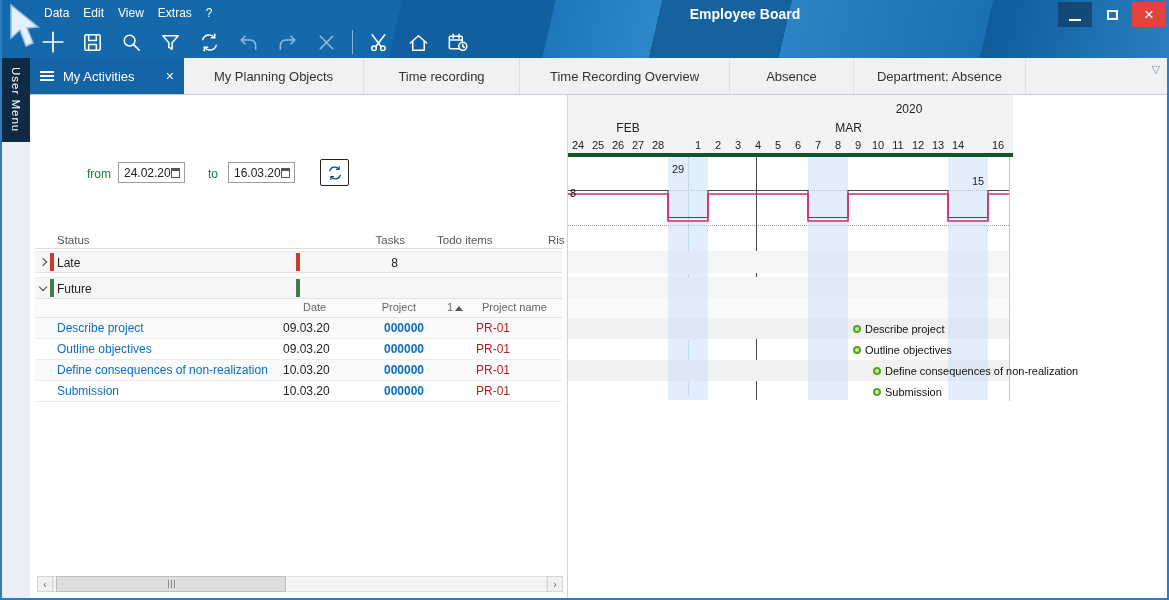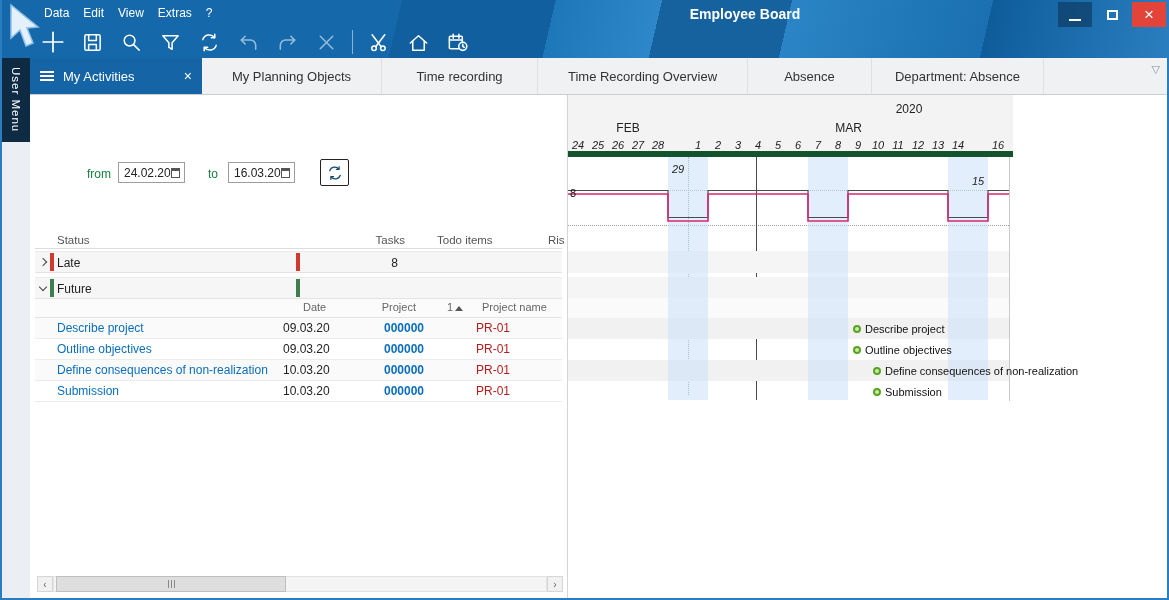--- a/index.html
+++ b/index.html
@@ -84,26 +84,26 @@
   .d-pname { left:430px; width:56px; text-align:center; color:#b91c1c; }
 
   .hscroll { position:absolute; left:5px; top:481px; width:530px; height:16px; font-size:10px; color:#666; }
   .sb-btn { position:absolute; top:0; width:16px; height:16px; background:#f1f1f1; border:1px solid #d6d6d6; display:flex; align-items:center; justify-content:center; }
   .sb-track { position:absolute; left:18px; top:0; width:494px; height:16px; background:#f4f4f4; border:1px solid #e2e2e2; }
   .sb-thumb { position:absolute; left:2px; top:-1px; width:230px; height:16px; background:#dedede; border:1px solid #bfbfbf; display:flex; align-items:center; justify-content:center; gap:2px; }
   .sb-thumb i { width:1px; height:8px; background:#8a8a8a; display:block; }
 
   
   .gantt { position:absolute; left:567px; top:95px; width:600px; height:503px; background:#fff; border-left:1px solid #d5d5d5; overflow:hidden; }
-  .g-head { position:absolute; left:0; top:0; width:445px; height:62px; background:#f3f3f3; border-bottom:6px solid #14532d; z-index:4; }
+  .g-head { position:absolute; left:0; top:0; width:445px; height:62px; background:#f3f3f3; border-bottom:4px solid #14532d; z-index:4; }
   .g-year { position:absolute; left:241px; top:7px; width:200px; text-align:center; font-size:12px; color:#222; }
   .g-month { position:absolute; top:26px; text-align:center; font-size:12px; color:#222; }
   .g-month.feb { left:0; width:120px; }
   .g-month.mar { left:120px; width:321px; }
-  .g-day { position:absolute; top:44px; width:20px; text-align:center; font-size:11px; color:#222;font-style:italic; }
+  .g-day { position:absolute; top:44px; width:20px; text-align:center; font-size:11px; color:#222; }
   .g-stripe { position:absolute; left:0; width:441px; }
   .g-we { position:absolute; top:62px; height:243px; width:20px; background:rgba(203,224,247,.55); }
   .g-dot-h { position:absolute; left:0; width:441px; border-top:1px dotted #9b9b9b; }
   .g-vdot { position:absolute; left:120px; top:62px; height:238px; border-left:1px dotted #6f9fd9; }
   .g-vsolid { position:absolute; left:188px; top:62px; height:243px; width:1px; background:#4a4a4a; }
   .g-rborder { position:absolute; left:441px; top:0; height:306px; width:1px; background:#c9c9c9; }
   .g-axis { position:absolute; left:2px; top:92px; font-size:11px; color:#111; z-index:5; }
   .g-cap { position:absolute; left:0; top:62px; width:441px; height:80px; }
   .ms { position:absolute; height:21px; display:flex; align-items:center; gap:4px; white-space:nowrap; font-size:11px; color:#111; }
   .ms-dot { width:8px; height:8px; border-radius:50%; background:var(--ms-fill,#cde9a8); border:2px solid var(--ms-ring,#57a322); flex:0 0 auto; }
@@ -212,21 +212,21 @@
         </div>
       </div>
   </div>
 
   <div class="user-menu">
     <span>User Menu</span>
   </div>
   <div class="left-rail"></div>
 
   <div class="tabbar" id="tabbar" style="position:absolute;">
-    <div class="tab active" style="width: 172px;">
+    <div class="tab active" style="width: 154px;">
         <span class="burger"></span>
         <span class="tab-label">My Activities</span>
         <span class="tab-close">×</span>
       </div>
       <div class="tab" style="width: 180px;">
         <span class="tab-label">My Planning Objects</span>
       </div>
       <div class="tab" style="width: 156px;">
         <span class="tab-label">Time recording</span>
       </div>

